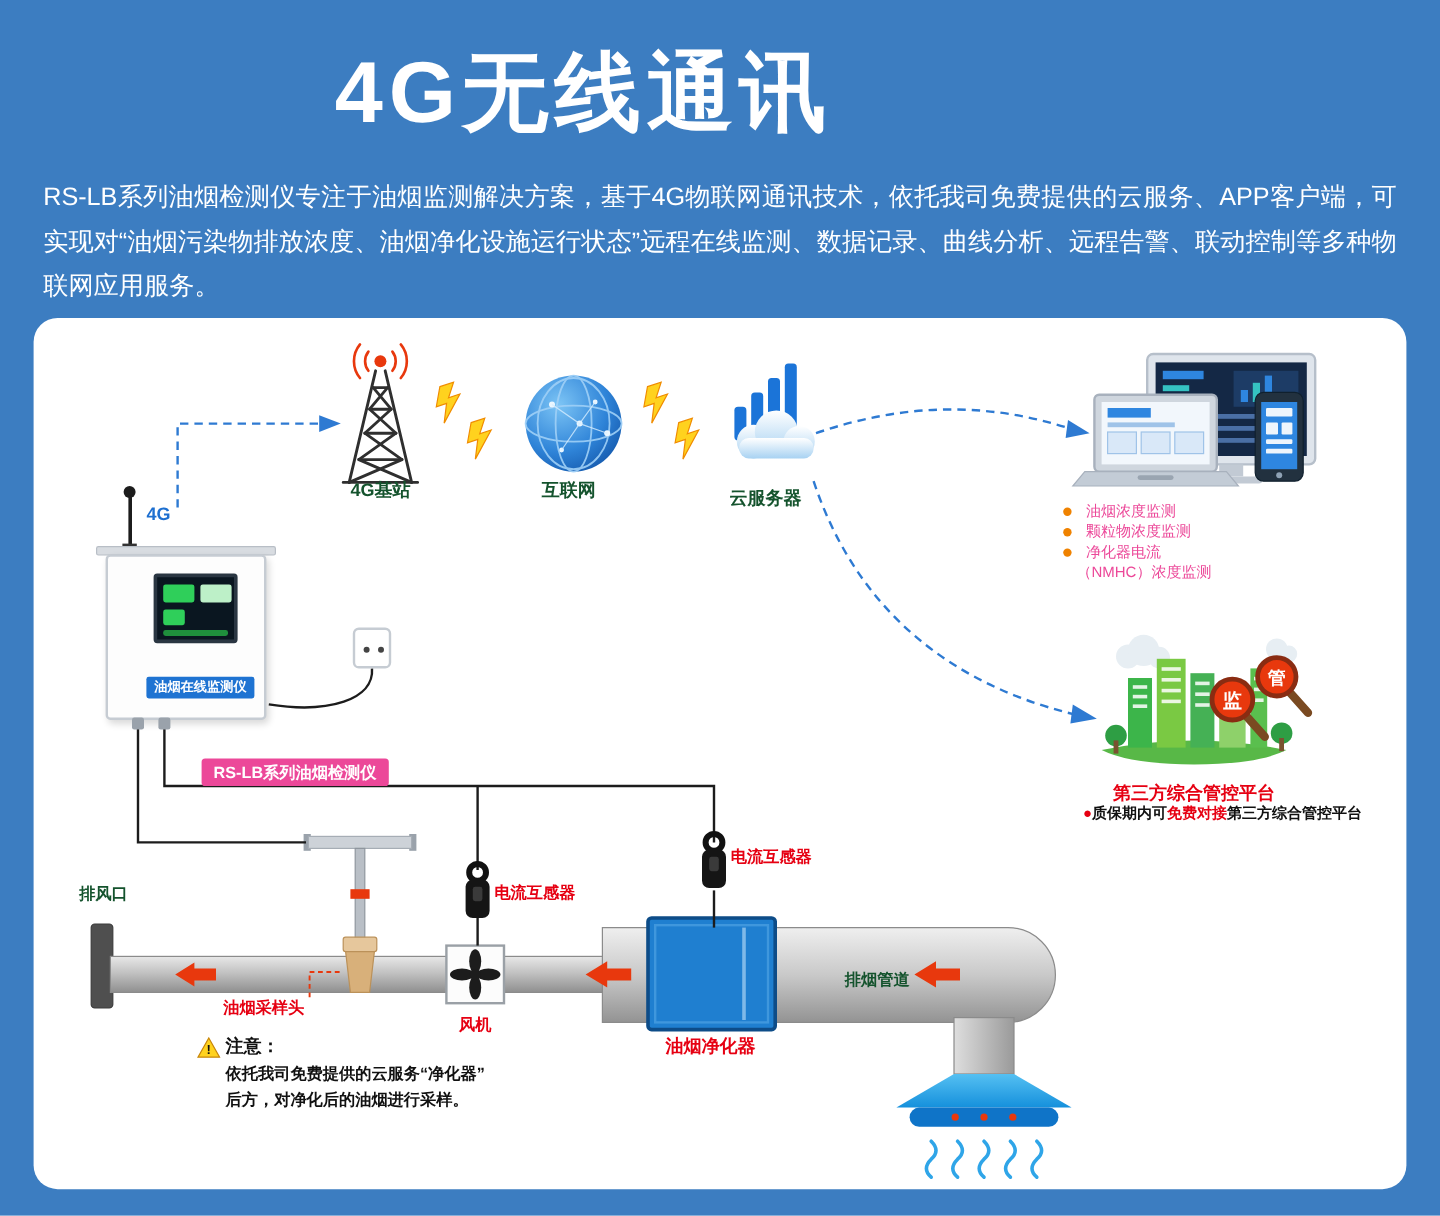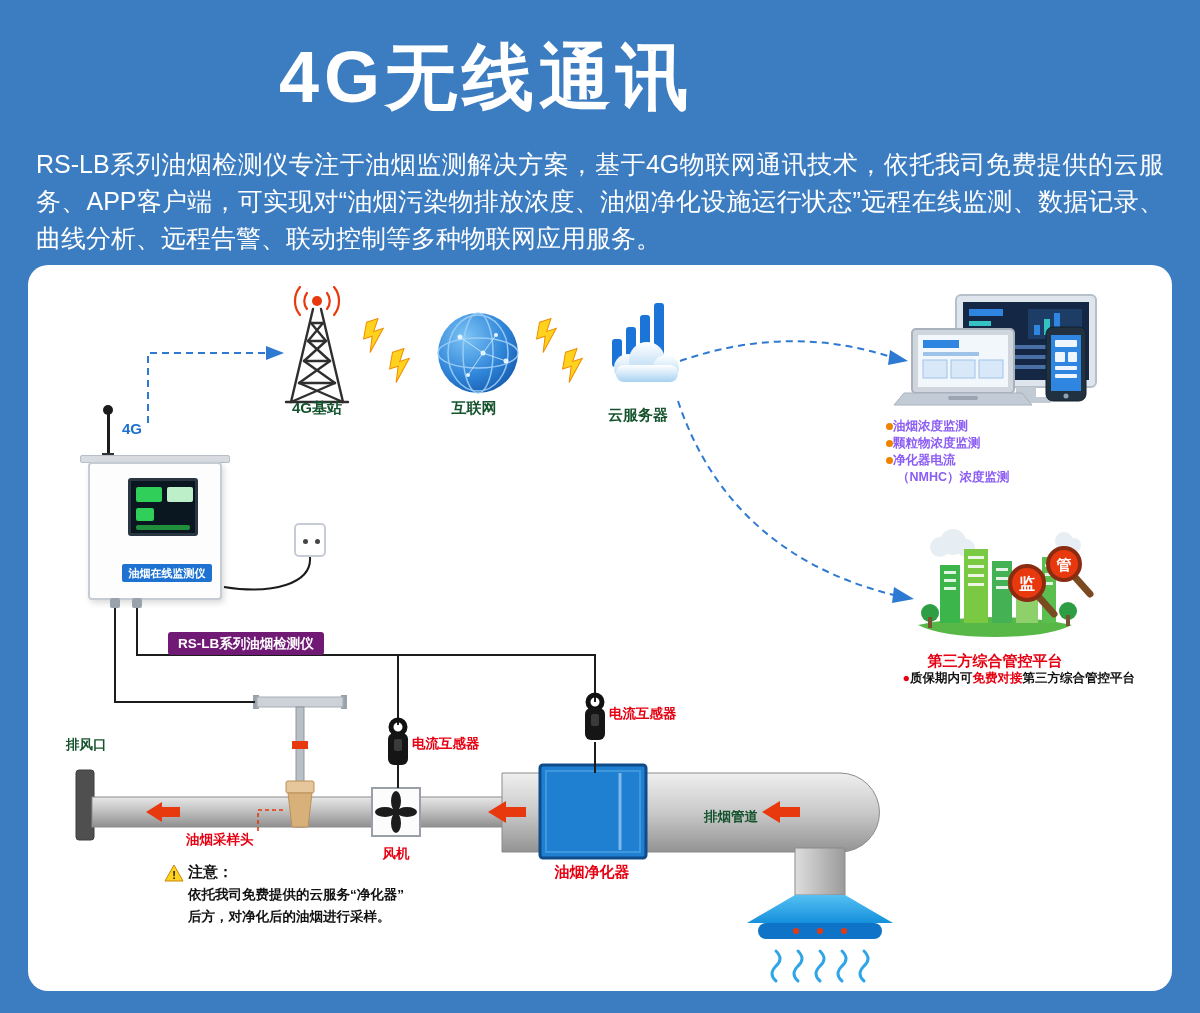--- a/index.html
+++ b/index.html
@@ -1,42 +1,42 @@
 <!DOCTYPE html>
 <html><head>
 <meta charset="utf-8">
 <style>
   *{margin:0;padding:0;box-sizing:border-box}
   html,body{width:1200px;height:1013px}
   body{font-family:"Liberation Sans","DejaVu Sans",sans-serif;background:#3c7dc1;position:relative;overflow:hidden}
   .page-title{position:absolute;top:30px;left:0;width:972px;text-align:center;font-size:72px;font-weight:900;color:#fff;letter-spacing:5px}
-  .intro{position:absolute;top:146px;left:36px;width:1128px;color:#fff;font-size:25px;line-height:37px;text-align:justify}
+  .intro{position:absolute;top:146px;left:36px;width:1128px;color:#fff;font-size:21px;line-height:37px;text-align:justify}
   .panel{position:absolute;left:28px;top:265px;width:1144px;height:726px;background:#fff;border-radius:20px}
   .diagram-svg{position:absolute;left:0;top:0}
   .lbl{position:absolute;font-size:15px;font-weight:700;color:#14532d;white-space:nowrap}
   .lbl.center{text-align:center}
   .red{color:#e60012}
   .blue{color:#1d6fd0}
   .sm{font-size:13.5px}
   .bullets-col{position:absolute;display:flex;flex-direction:column;gap:1px}
-  .b-row{display:flex;align-items:center;gap:0;font-size:12.5px;font-weight:700;color:#8b5cf6;height:16px;white-space:nowrap}
+  .b-row{display:flex;align-items:center;gap:12px;font-size:12.5px;font-weight:400;color:#ec4899;height:16px;white-space:nowrap}
   .dot{width:7px;height:7px;border-radius:50%;background:#ef8200;flex:0 0 auto}
   .no-dot{padding-left:11px}
   .tp-note{position:absolute;left:827px;top:405px;width:280px;text-align:right;font-size:12.5px;font-weight:600;color:#111;white-space:nowrap}
   
   .device-box{position:absolute;left:60px;top:197px;width:134px;height:138px;background:#fdfdfd;border:2px solid #c6ccd3;border-radius:4px;box-shadow:2px 3px 6px rgba(0,0,0,.15)}
   .device-bracket{position:absolute;left:52px;top:190px;width:150px;height:8px;background:#d8dce1;border:1px solid #b8bec6;border-radius:2px}
   .antenna-rod{position:absolute;left:79px;top:148px;width:3px;height:46px;background:#1c1c1c}
   .antenna-tip{position:absolute;left:75px;top:140px;width:10px;height:10px;border-radius:50%;background:#1c1c1c}
   .antenna-base{position:absolute;left:74px;top:188px;width:12px;height:6px;background:#333}
   .device-screen{position:absolute;left:100px;top:213px;width:70px;height:58px;background:#0a1620;border:3px solid #2a3642;border-radius:3px}
   .scr-b{position:absolute;border-radius:2px}
   .device-strip{position:absolute;left:94px;top:299px;width:90px;height:18px;background:#1e73d2;color:#fff;font-size:11px;line-height:18px;text-align:center;border-radius:2px;font-weight:600}
   .gland{position:absolute;top:333px;width:10px;height:10px;background:#9aa2ab;border-radius:2px}
-  .device-badge{position:absolute;left:140px;top:367px;height:23px;background:#701a75;color:#fff;font-size:13.5px;font-weight:700;line-height:23px;padding:0 10px;border-radius:3px;white-space:nowrap}
+  .device-badge{position:absolute;left:140px;top:367px;height:23px;background:#ec4899;color:#fff;font-size:13.5px;font-weight:700;line-height:23px;padding:0 10px;border-radius:3px;white-space:nowrap}
   .outlet{position:absolute;left:266px;top:258px;width:32px;height:34px;background:#fff;border:2px solid #c6ccd3;border-radius:5px}
   .outlet span{position:absolute;width:5px;height:5px;border-radius:50%;background:#444;top:14px}
   .outlet .h1{left:7px}.outlet .h2{left:19px}
   .notice{position:absolute;left:136px;top:598px}
   .notice-head{display:flex;align-items:center;gap:4px;font-size:15px;font-weight:800;color:#111}
   .notice-line{font-size:13.5px;font-weight:600;color:#111;margin-top:4px;padding-left:24px;white-space:nowrap}
 </style>
 </head>
 <body>
 

